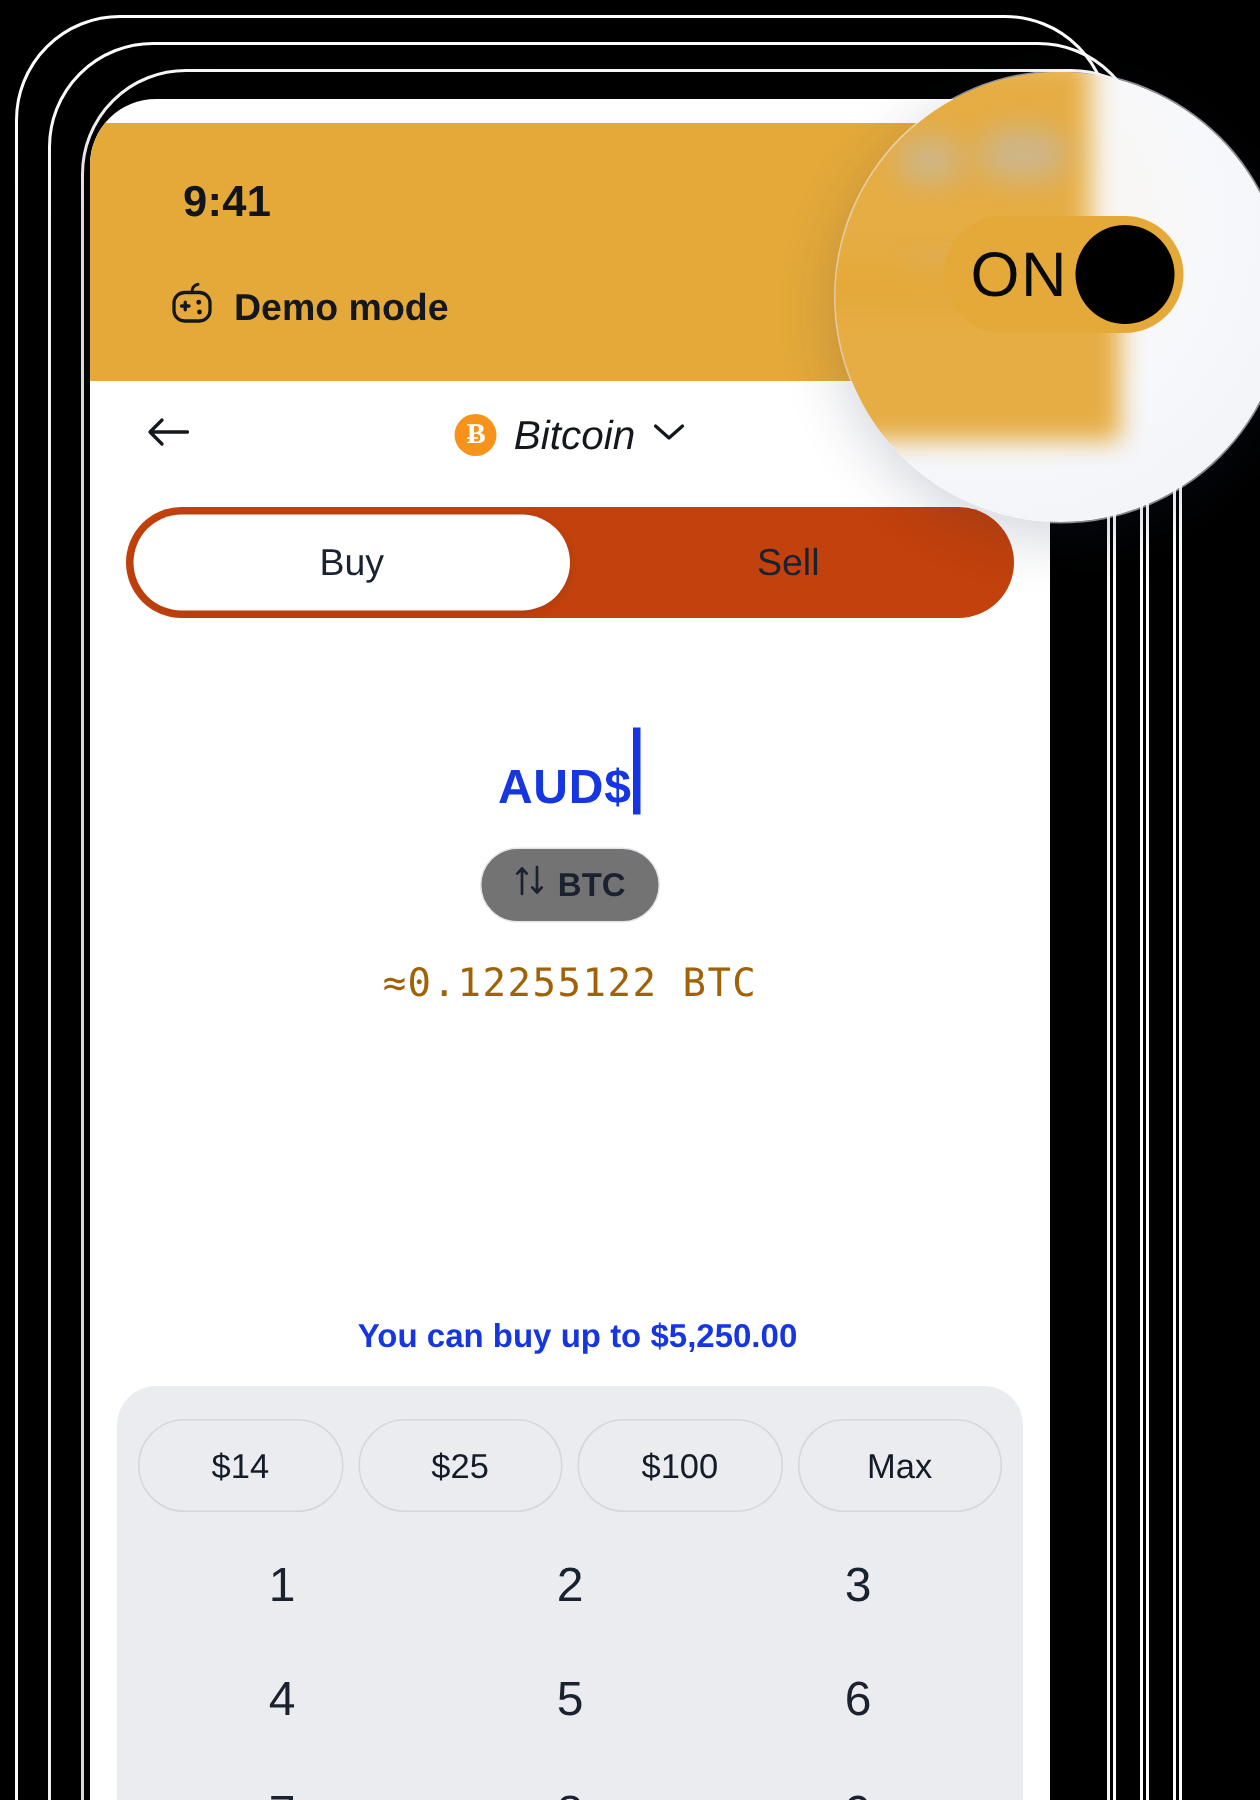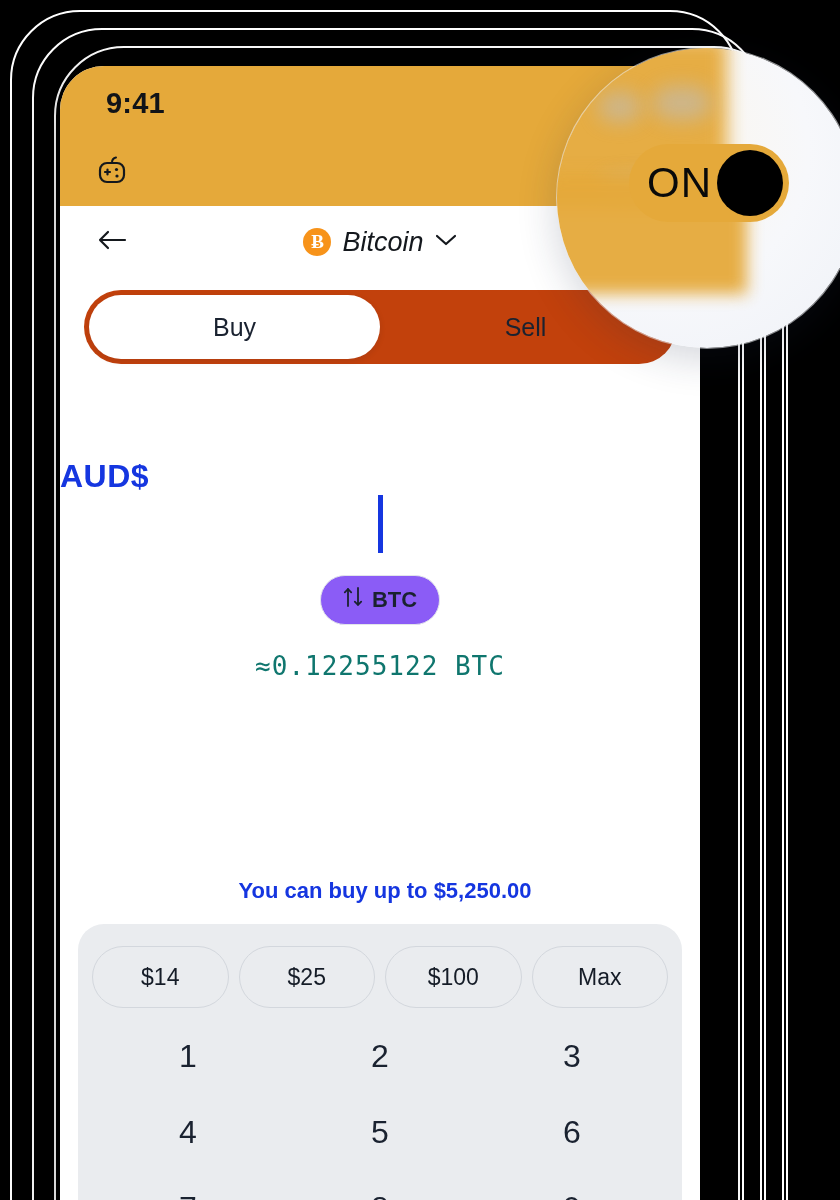--- a/index.html
+++ b/index.html
@@ -28,21 +28,21 @@
     position: absolute;
     left: 60px; top: 66px;
     width: 640px; height: 1180px;
     background: #ffffff;
     border-radius: 44px 44px 0 0;
     overflow: hidden;
     box-shadow: 0 18px 60px rgba(0,0,0,0.35);
   }
 
   
-  .amber-top { background: #E5A93A; padding: 0; }
+  .amber-top { background: #E5A93A; padding: 16px; margin-top: 16px; }
   .status-bar {
     height: 74px;
     display: flex; align-items: center; justify-content: space-between;
     padding: 0 40px 0 46px;
   }
   .status-time { font-size: 29px; font-weight: 700; color: #111418; letter-spacing: .2px; }
   .signal { display: flex; align-items: flex-end; gap: 3px; height: 24px; }
   .signal i { display: block; width: 5px; background: #111418; border-radius: 1px; }
   .signal i:nth-child(1) { height: 6px; }
   .signal i:nth-child(2) { height: 11px; }
@@ -85,40 +85,39 @@
     flex: 1; display: flex; align-items: center; justify-content: center;
     font-size: 25px; font-weight: 500; color: #1a2230; border-radius: 36px;
   }
   .seg-item.active { background: #fff; box-shadow: 0 2px 6px rgba(20,30,50,0.10); }
 
   
   .amount-block { text-align: center; padding-top: 72px; }
   .amount-line {
     display: flex; align-items: center; justify-content: center;
     color: #1536E0;
-    flex-direction: column;
   }
   .amount-cur {
     font-size: 32px; font-weight: 800; letter-spacing: .5px;
     align-self: flex-start; margin-top: 22px;
   }
   .caret {
     width: 5px; height: 58px; background: #1536E0; margin: 0 1px;
   }
   .amount-val {
     font-size: 70px; font-weight: 700; letter-spacing: 1px; line-height: 1;
   }
   .swap-pill {
     display: inline-flex; align-items: center; gap: 9px;
     margin-top: 22px; padding: 10px 22px;
-    border: 1.5px solid #E2E5EA; border-radius: 30px; background: #8b5cf6;
+    border: 1.5px solid #E2E5EA; border-radius: 30px; background: #737373;
     font-size: 22px; font-weight: 600; color: #1a2230;
   }
   .approx {
-    margin-top: 26px; font-size: 26px; color: #0f766e;
+    margin-top: 26px; font-size: 26px; color: #a16207;
     font-family: "DejaVu Sans Mono", monospace; letter-spacing: 1px;
   }
 
   
   .limit-note {
     position: absolute; left: 10px; right: 0; bottom: 342px;
     text-align: center; font-size: 22px; font-weight: 600; color: #1536E0;
   }
 
   
@@ -205,20 +204,21 @@
       <div class="demo-row">
         <span>
           <svg width="32" height="30" viewBox="0 0 32 30" fill="none">
             <path d="M16 6.5c0-3 2-4.5 4-5" stroke="#14181d" stroke-width="2" stroke-linecap="round"></path>
             <rect x="4" y="7" width="24" height="19" rx="7" stroke="#14181d" stroke-width="2.2"></rect>
             <circle cx="20.5" cy="13.5" r="1.6" fill="#14181d"></circle>
             <circle cx="21" cy="20" r="1.6" fill="#14181d"></circle>
             <path d="M11.5 13.5v5M9 16h5" stroke="#14181d" stroke-width="2.2" stroke-linecap="round"></path>
           </svg>
         </span>
+        <span class="demo-label">Demo mode</span>
       </div>
     </div>
 
     <div class="nav-bar">
       <div class="back-btn">
         <span>
           <svg width="30" height="24" viewBox="0 0 30 24" fill="none">
             <path d="M28 12H3M11 4L3 12l8 8" stroke="#14181d" stroke-width="2.2" stroke-linecap="round" stroke-linejoin="round"></path>
           </svg>
         </span>

